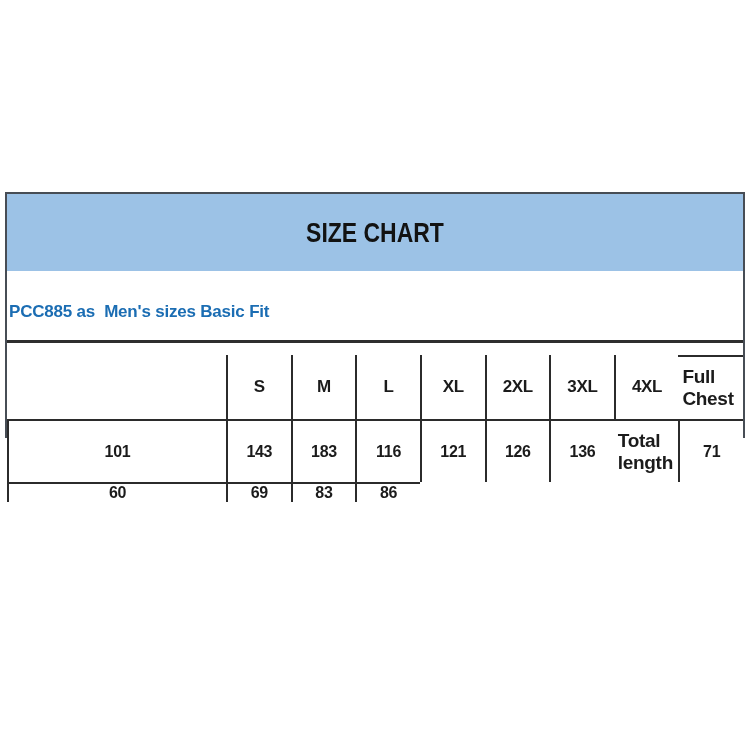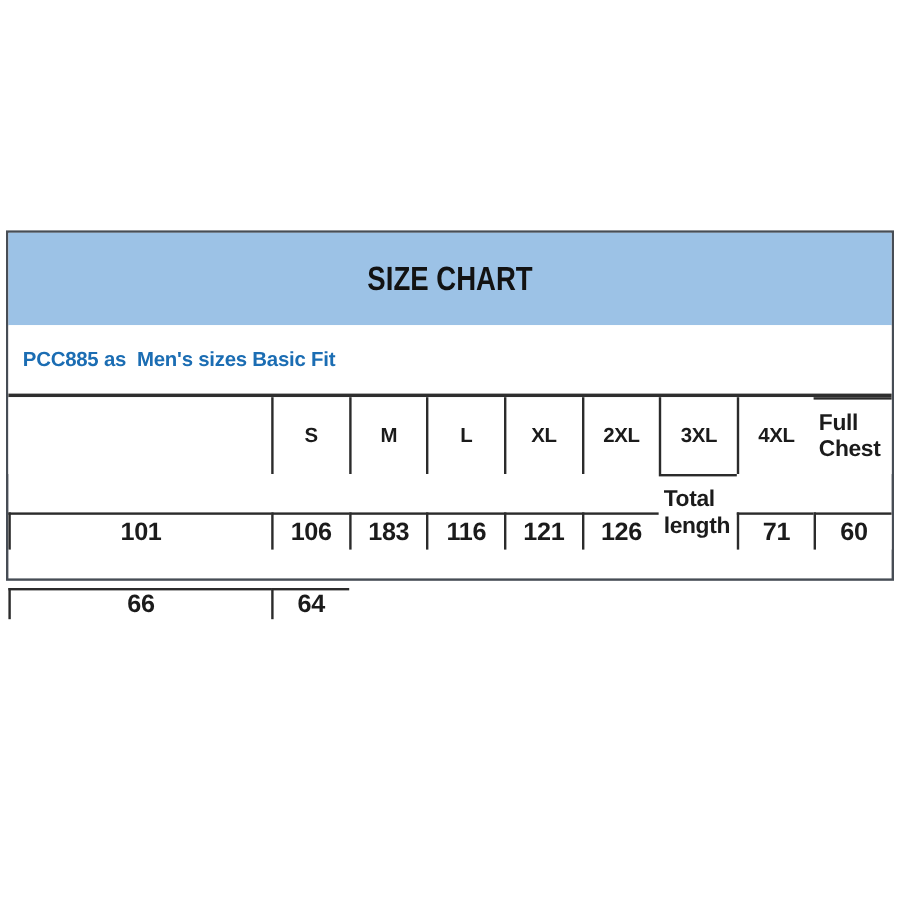--- a/index.html
+++ b/index.html
@@ -14,26 +14,27 @@
     font-family: "Liberation Sans", "DejaVu Sans", sans-serif;
     -webkit-font-smoothing: antialiased;
   }
 
   
   .sheet {
     position: absolute;
     left: 5px;
     top: 192px;
     width: 740px;
-    height: 292px;
+    height: 246px;
     box-sizing: border-box;
     border: 2px solid #474D55;
     background: #ffffff;
     display: flex;
     flex-direction: column;
+    gap: 12px;
   }
 
   
   .band {
     height: 77px;
     flex: 0 0 77px;
     background: #9CC2E6;
     display: flex;
     align-items: center;
     justify-content: center;
@@ -49,21 +50,21 @@
   }
 
   
   .strip {
     height: 60px;
     flex: 0 0 60px;
     background: #ffffff;
     border-bottom: 3px solid #2E2E2E;
     display: flex;
     align-items: center;
-    padding-left: 12px;
+    padding-left: 2px;
     box-sizing: border-box;
   }
   .strip .subtitle {
     font-size: 17px;
     font-weight: 700;
     color: #1B6DB3;
     letter-spacing: -0.2px;
     white-space: pre;
   }
 
@@ -80,21 +81,21 @@
     justify-content: center;
     box-sizing: border-box;
     background: #ffffff;
     color: #1B1B1B;
     font-weight: 700;
     letter-spacing: -0.3px;
   }
   .cell.v-line { border-left: 2px solid #2B2B2B; }
   .cell.h-line { border-top: 2px solid #2B2B2B; }
   .cell.size-head { font-size: 17px; }
-  .cell.value { font-size: 21px; margin-top: 32px; }
+  .cell.value { font-size: 16px; }
   .cell.row-label {
     justify-content: flex-start;
     padding-left: 4px;
     font-size: 19px;
   }
 </style>
 </head>
 <body>
 
 <div class="sheet">
@@ -113,26 +114,28 @@
     <div class="cell size-head v-line">S</div>
     <div class="cell size-head v-line">M</div>
     <div class="cell size-head v-line">L</div>
     <div class="cell size-head v-line">XL</div>
     <div class="cell size-head v-line">2XL</div>
     <div class="cell size-head v-line">3XL</div>
     <div class="cell size-head v-line">4XL</div>
 
     <div class="cell row-label h-line">Full Chest</div>
     <div class="cell value v-line h-line">101</div>
-    <div class="cell value v-line h-line">106</div>
+    <div class="cell value v-line h-line">143</div>
     <div class="cell value v-line h-line">183</div>
     <div class="cell value v-line h-line">116</div>
     <div class="cell value v-line h-line">121</div>
     <div class="cell value v-line h-line">126</div>
+    <div class="cell value v-line h-line">136</div>
 
     <div class="cell row-label h-line">Total length</div>
     <div class="cell value v-line h-line">71</div>
     <div class="cell value v-line h-line">60</div>
-    <div class="cell value v-line h-line">66</div>
-    <div class="cell value v-line h-line">64</div>
+    <div class="cell value v-line h-line">69</div>
+    <div class="cell value v-line h-line">83</div>
+    <div class="cell value v-line h-line">86</div>
   </div>
 
 </div>
 
 </body></html>

